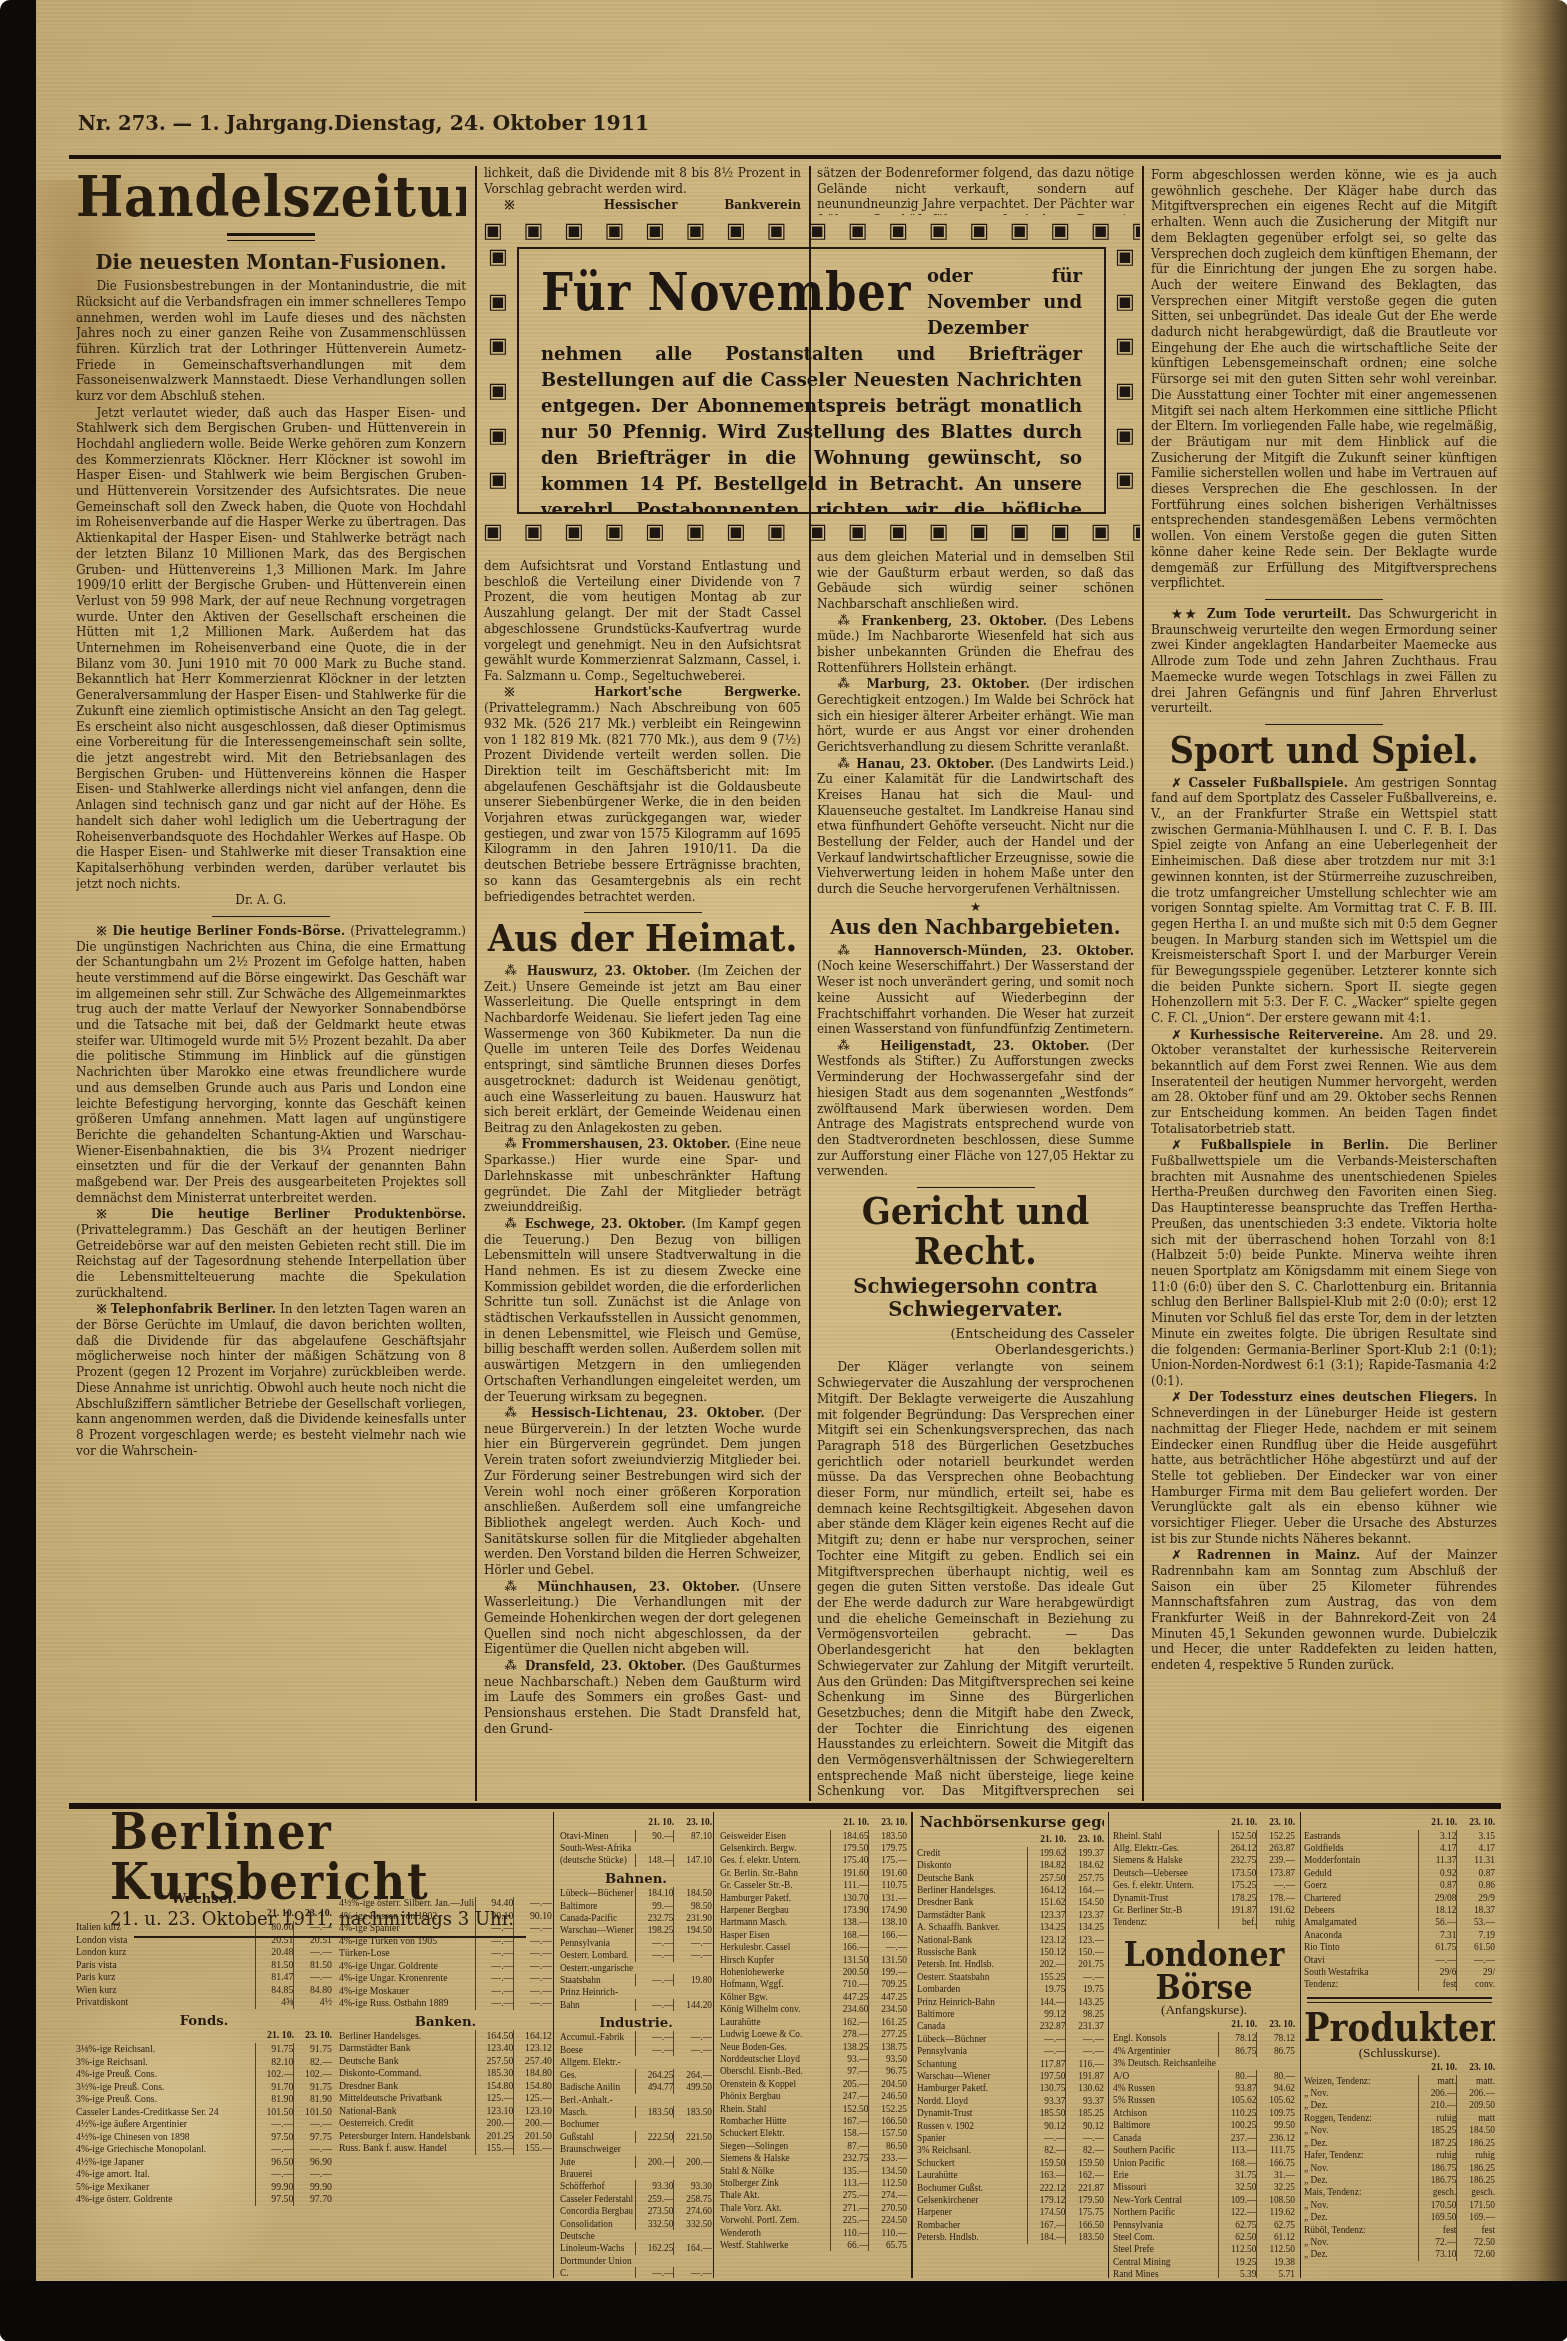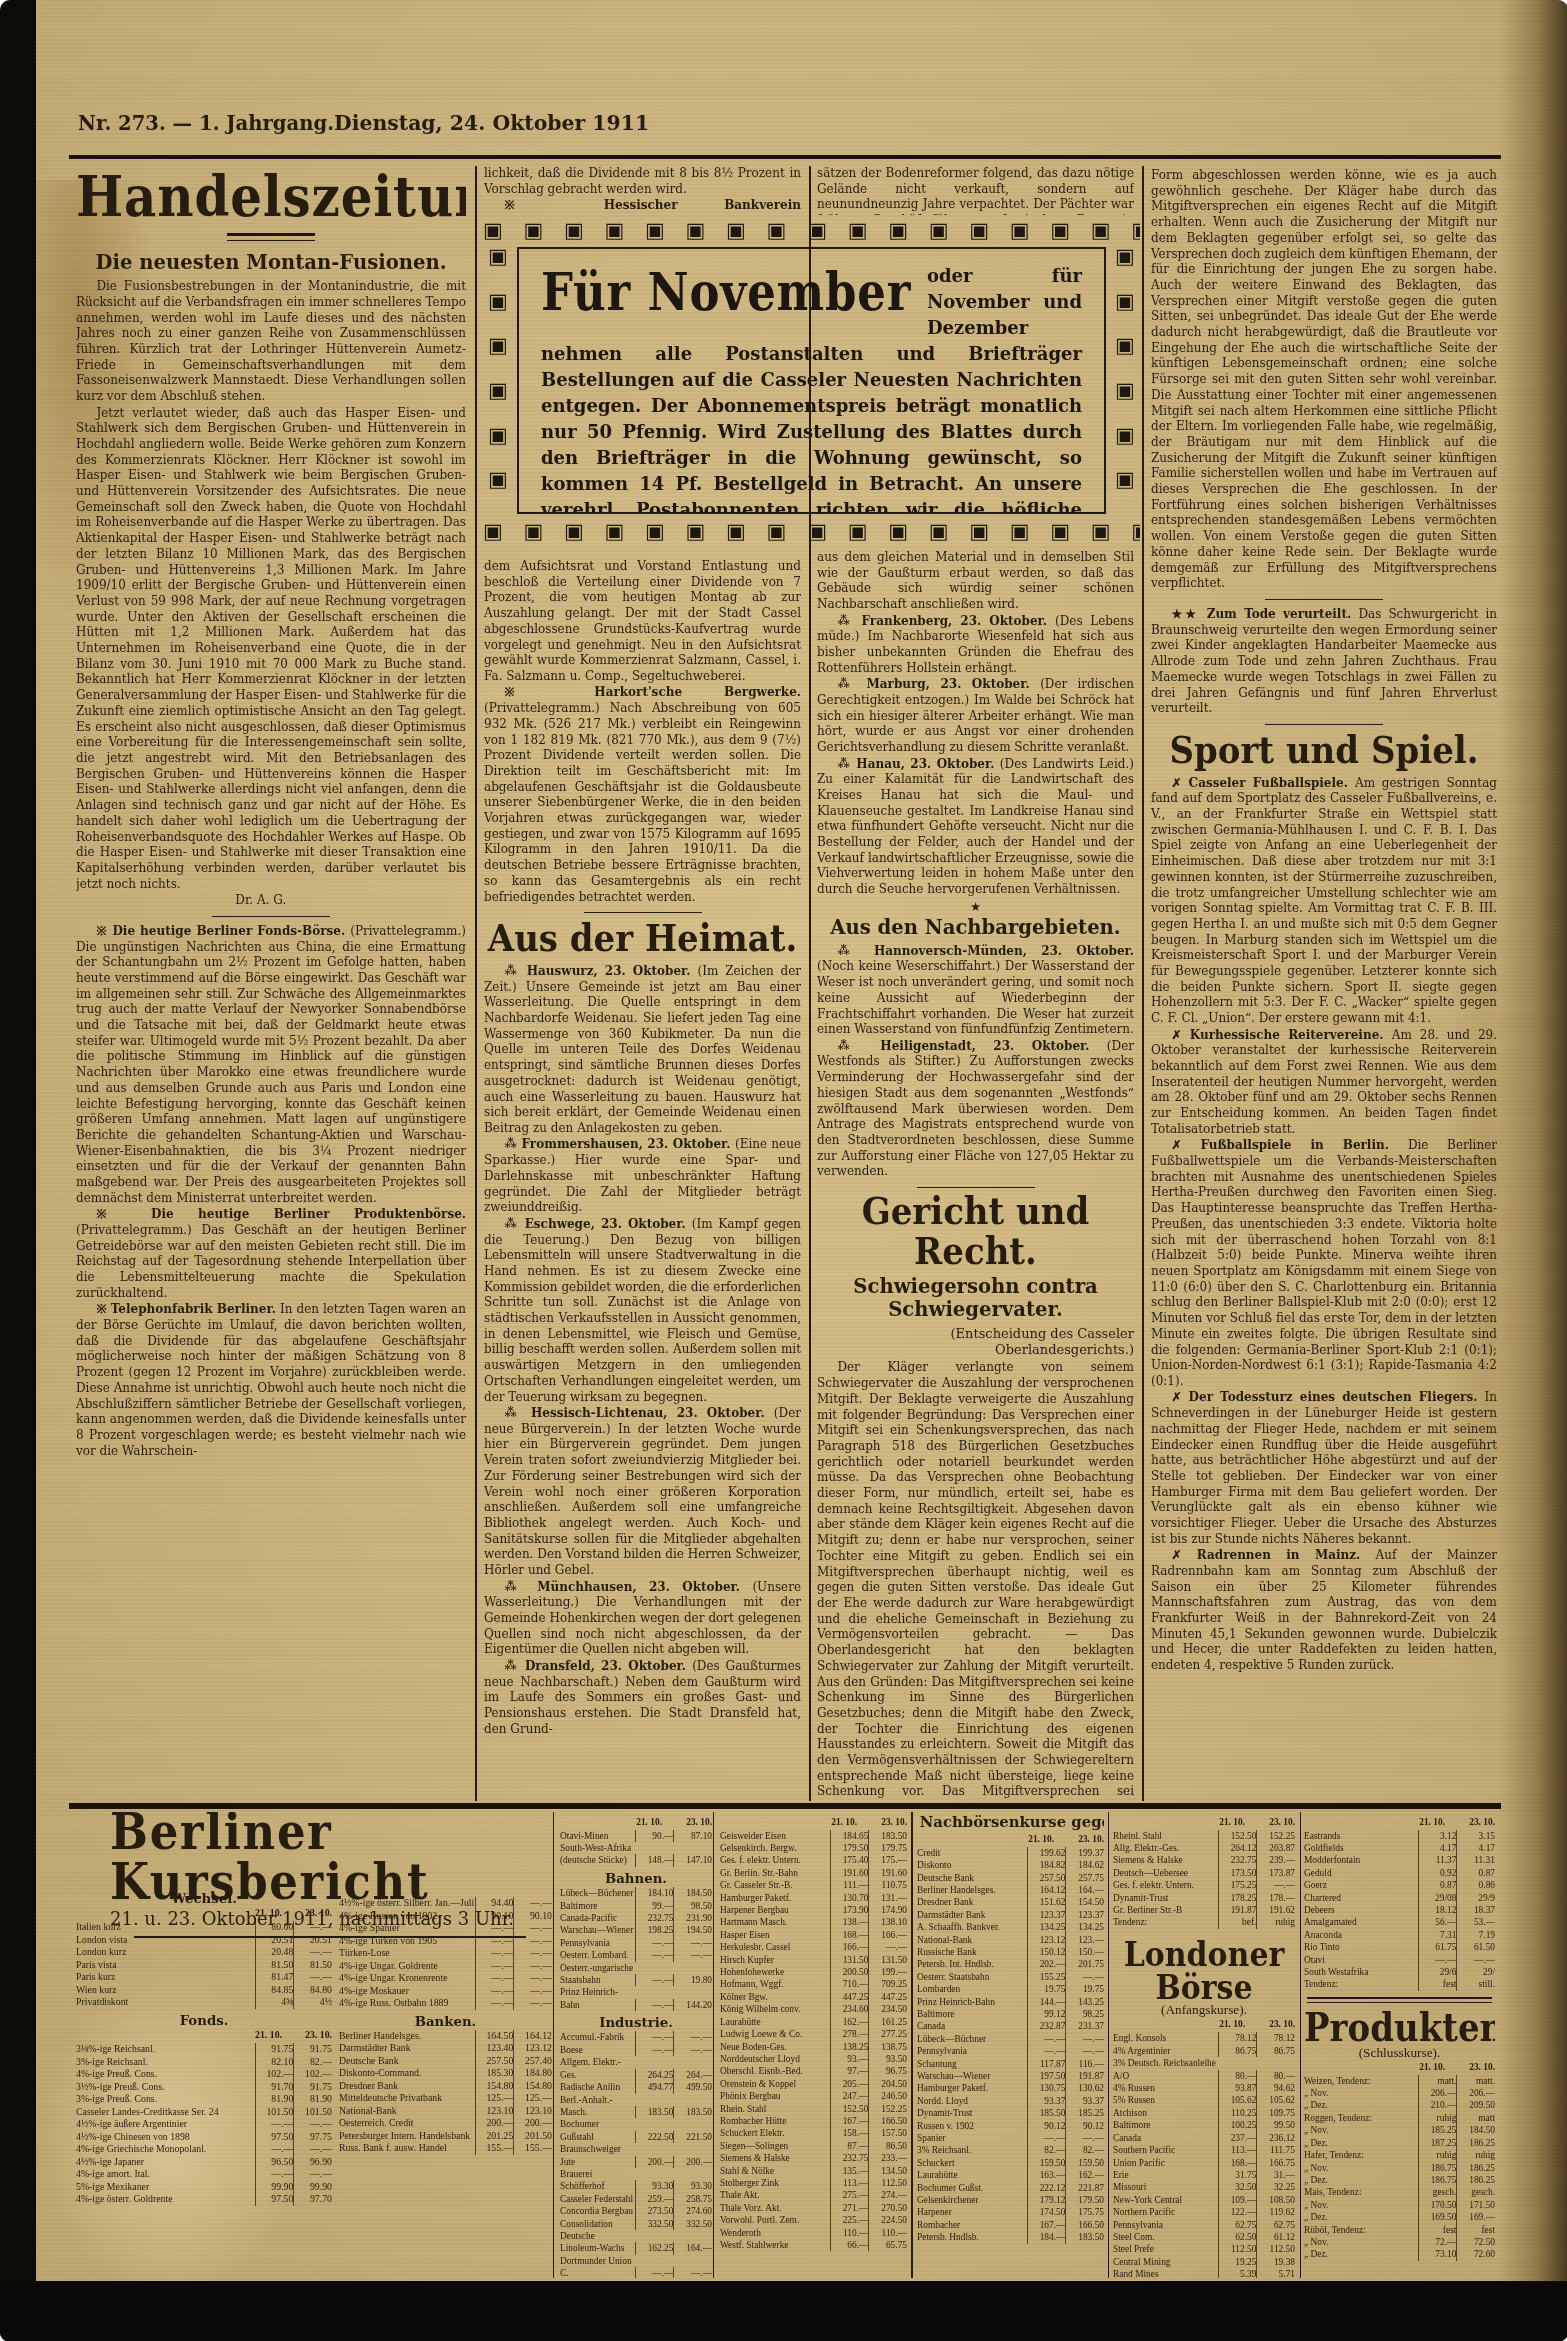--- a/index.html
+++ b/index.html
@@ -55,21 +55,21 @@
   .kb{position:absolute;left:110px;top:1812px;width:439px;text-align:left;overflow:hidden;}
   .kb-title{font-size:45px;font-weight:bold;letter-spacing:1.6px;line-height:1;transform:scaleY(1.1);}
   .kb-sub{font-size:18px;margin-top:6.3px;}
   .kb-rule{border-top:2.4px solid #241a10;margin:6.3px 23.5px 0;}
   .fin-col{position:absolute;overflow:hidden;font-family:"Liberation Serif",serif;font-size:9.8px;line-height:12.5px;}
   .fin-col.small{font-size:9.4px;line-height:12.4px;}
   .fr{display:flex;align-items:flex-end;}
   .fl{flex:1 1 auto;min-width:0;}
   .fa,.fb{flex:0 0 36px;text-align:right;white-space:nowrap;border-left:0.8px solid rgba(40,28,12,.75);padding-left:1.6px;}
   .ft{font-weight:bold;text-align:center;font-size:13.3px;margin:6.3px 0 1.6px;font-family:"DejaVu Serif",serif;}
-  .fh{display:flex;justify-content:flex-end;font-weight:bold;margin:1.6px 0;gap:12px;}
+  .fh{display:flex;justify-content:flex-end;font-weight:bold;margin:1.6px 0;}
   .fh span{width:38px;text-align:right;}
   .nb-title{font-weight:bold;font-size:15.3px;text-align:center;margin:1.6px 0 4.7px;font-family:"DejaVu Serif",serif;white-space:nowrap;transform:scaleX(.97);}
   .lb-title{font-size:30px;font-weight:bold;text-align:center;margin-top:12.5px;line-height:1;transform:scaleY(1.1);font-family:"DejaVu Serif",serif;}
   .lb-sub{font-size:13.3px;text-align:center;margin:3.1px 0 1.6px;}
   .pb-title{font-size:34px;font-weight:bold;text-align:center;line-height:1;transform:scaleY(1.15);font-family:"DejaVu Serif",serif;}
   .dbl-rule{border-top:2.4px solid #241a10;border-bottom:1.6px solid #241a10;height:3.1px;margin:6.3px 3.1px;}
 </style>
 </head>
 <body>
 
@@ -1085,21 +1085,21 @@
           <span class="fb">—.—</span>
         </div>
         <div class="fr">
           <span class="fl">South Westafrika</span>
           <span class="fa">29/6</span>
           <span class="fb">29/</span>
         </div>
         <div class="fr">
           <span class="fl">Tendenz:</span>
           <span class="fa">fest</span>
-          <span class="fb">still.</span>
+          <span class="fb">conv.</span>
         </div>
       </div>
     <div class="dbl-rule"></div>
     <div class="pb-title">Produktenbörse</div>
     <div class="lb-sub">(Schlusskurse).</div>
     <div class="fh">
       <span>21. 10.</span>
       <span>23. 10.</span>
     </div>
     <div>

